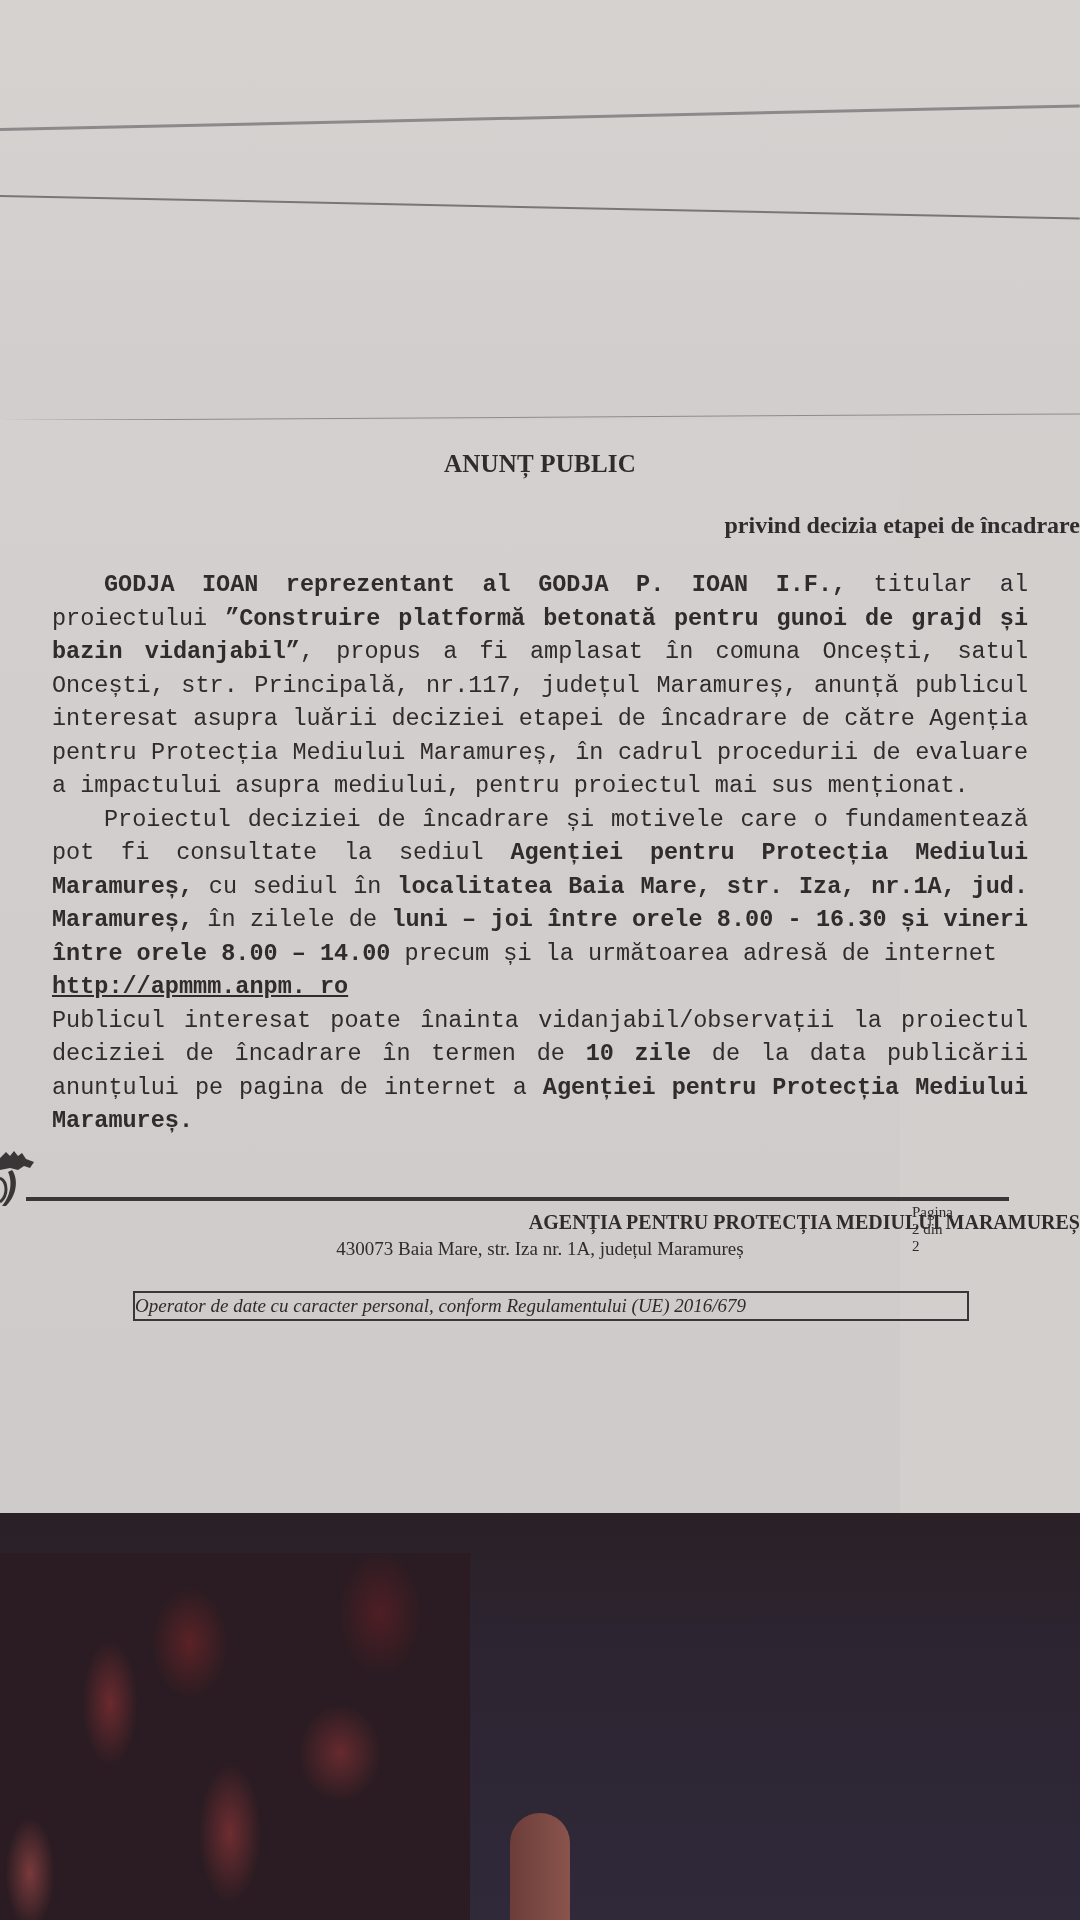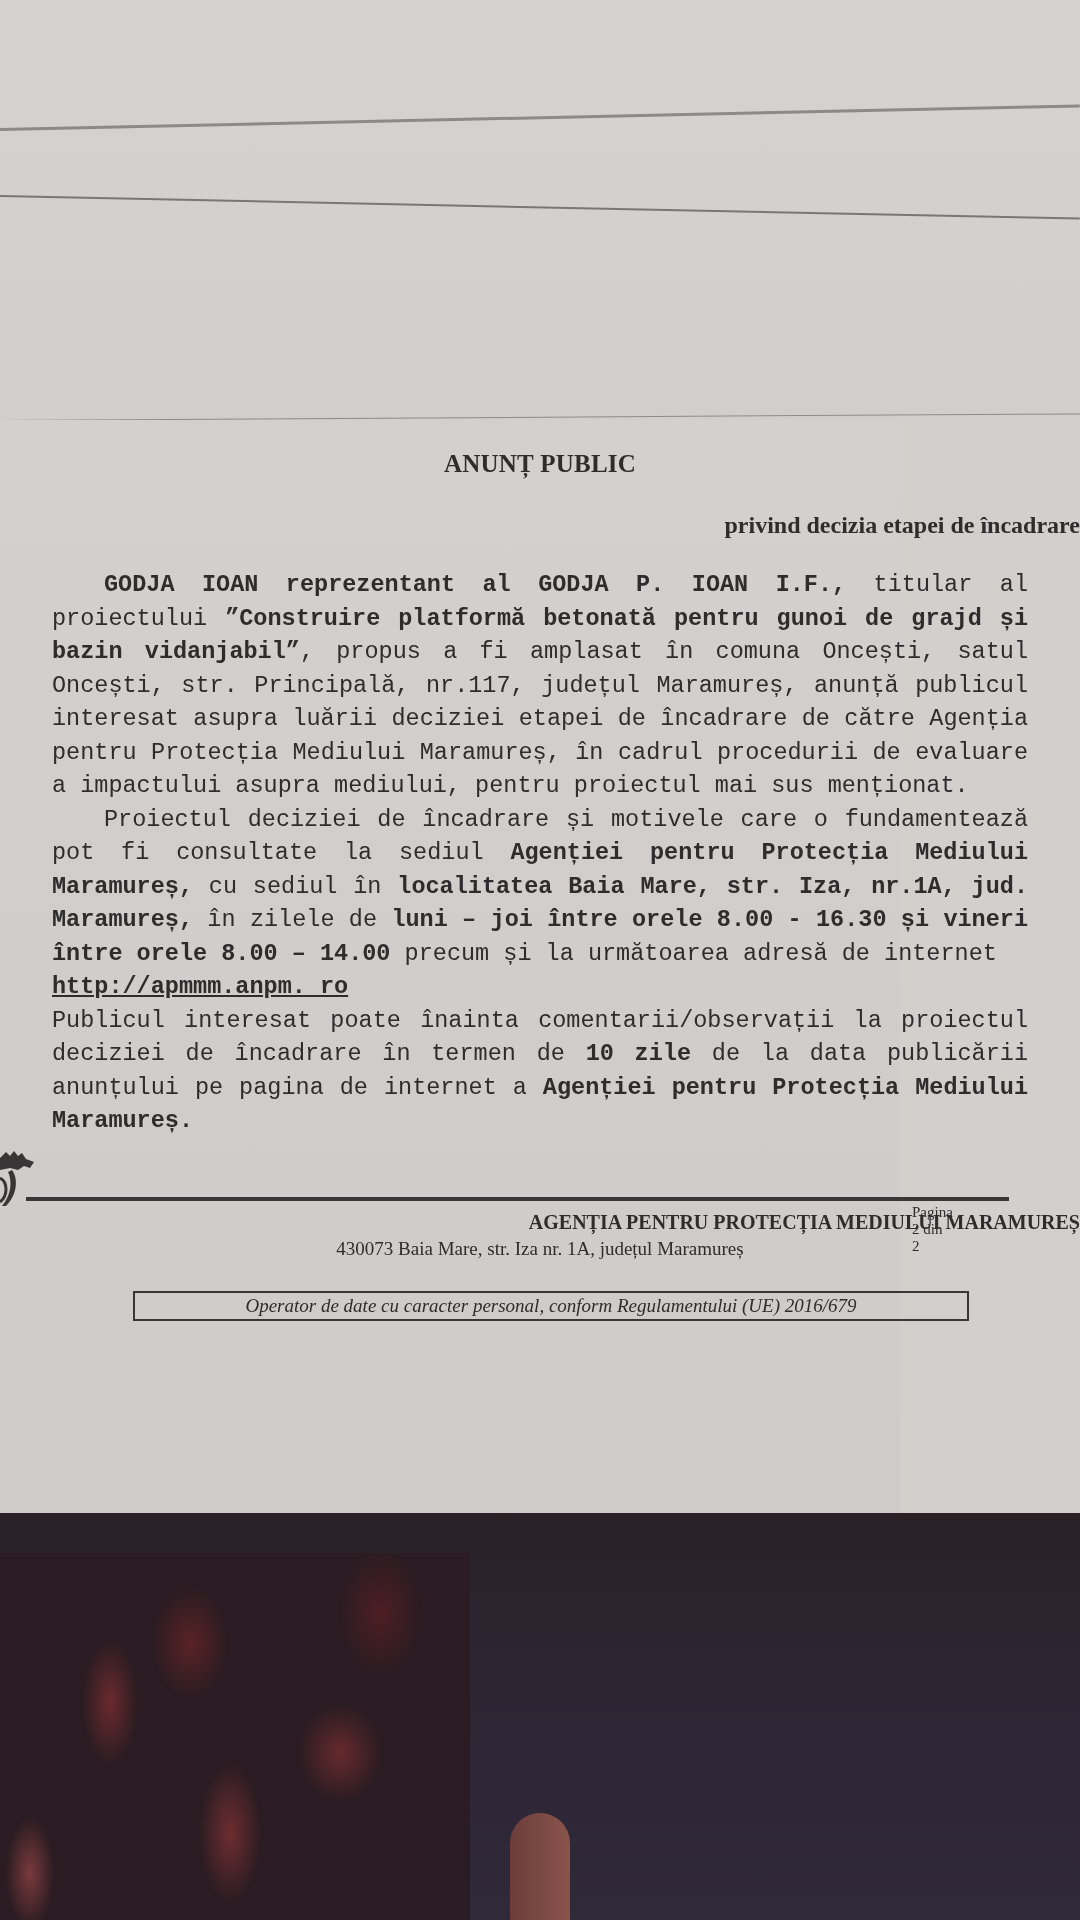--- a/index.html
+++ b/index.html
@@ -54,21 +54,21 @@
   }
   .agency-address {
     position:absolute; left:0; width:1080px; top:818px; text-align:center; font-size:19px;
   }
   .agency-contact {
     position:absolute; left:0; width:1080px; top:844px; text-align:center; font-size:19.5px;
   }
   .gdpr-box {
     position:absolute; left:133px; top:871px; width:836px; height:30px;
     border:2px solid #3a3637; box-sizing:border-box;
-    text-align:center; font-style:italic; font-size:19px; line-height:26px;
+    font-style:italic; font-size:19px; line-height:26px;
   }
 
   .fabric {
     position:absolute; left:0; top:1513px; width:1080px; height:407px;
     background:linear-gradient(180deg,#2a2026 0%,#2c2430 30%,#30293a 100%);
     overflow:hidden;
   }
   .fabric .floral {
     position:absolute; left:0; top:40px; width:470px; height:370px;
     background:
@@ -99,21 +99,21 @@
   <div class="subtitle">privind decizia etapei de încadrare</div>
 
   <div class="body-text">
     <p class="indent">
       <span class="b">GODJA IOAN reprezentant al GODJA P. IOAN I.F.,</span><span> titular al proiectului </span><span class="b">”Construire platformă betonată pentru gunoi de grajd și bazin vidanjabil”</span><span>, propus a fi amplasat în comuna Oncești, satul Oncești, str. Principală, nr.117, județul Maramureș, anunță publicul interesat asupra luării deciziei etapei de încadrare de către Agenția pentru Protecția Mediului Maramureș, în cadrul procedurii de evaluare a impactului asupra mediului, pentru proiectul mai sus menționat.</span>
     </p>
     <p class="indent">
       <span>Proiectul deciziei de încadrare și motivele care o fundamentează pot fi consultate la sediul </span><span class="b">Agenției pentru Protecția Mediului Maramureș,</span><span> cu sediul în </span><span class="b">localitatea Baia Mare, str. Iza, nr.1A, jud. Maramureș,</span><span> în zilele de </span><span class="b">luni – joi între orele 8.00 - 16.30 și vineri între orele 8.00 – 14.00</span><span> precum și la următoarea adresă de internet </span><br><span class="link">http://apmmm.anpm. ro</span>
     </p>
     <p>
-      <span>Publicul interesat poate înainta comentarii/observații la proiectul deciziei de încadrare în termen de </span><span class="b">10 zile</span><span> de la data publicării anunțului pe pagina de internet a </span><span class="b">Agenției pentru Protecția Mediului Maramureș.</span>
+      <span>Publicul interesat poate înainta vidanjabil/observații la proiectul deciziei de încadrare în termen de </span><span class="b">10 zile</span><span> de la data publicării anunțului pe pagina de internet a </span><span class="b">Agenției pentru Protecția Mediului Maramureș.</span>
     </p>
   </div>
 
   <div class="footer-logo">
     <svg width="40" height="60" viewBox="0 0 40 60">
       <path d="M0 8 L6 2 L10 6 L14 1 L18 6 L22 3 L26 9 L34 12 L30 18 L24 16 L18 20 L10 18 L0 20 Z" fill="#3a3637"></path>
       <path d="M12 20 C18 28 18 44 6 56 L2 56 C12 44 12 30 8 22 Z" fill="#3a3637"></path>
       <path d="M0 28 C8 32 8 46 0 52" stroke="#3a3637" stroke-width="3" fill="none"></path>
     </svg>
   </div>

